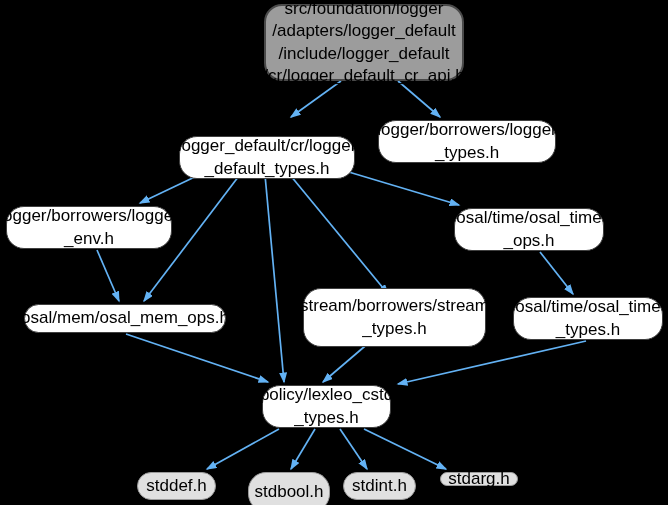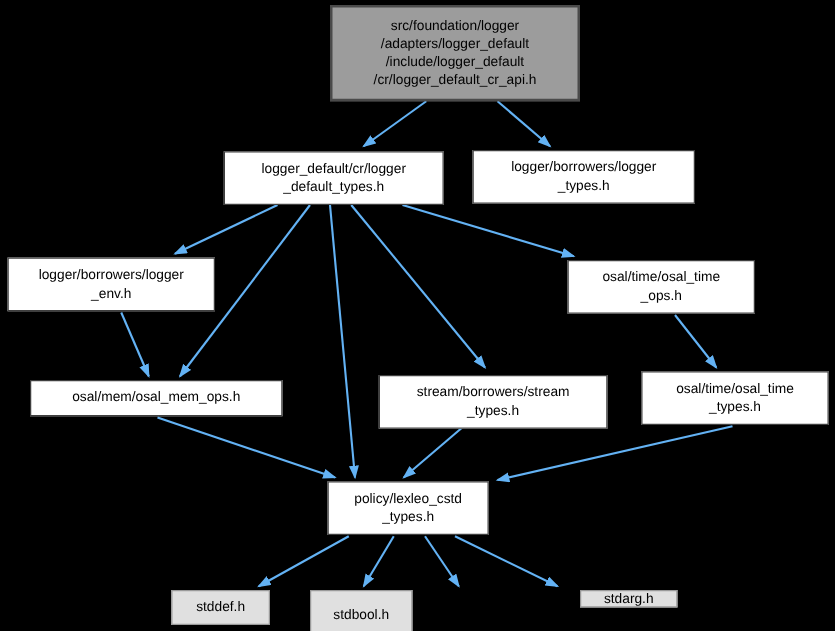--- a/index.html
+++ b/index.html
@@ -10,24 +10,25 @@
     overflow:hidden;
     font-family:"Liberation Sans","DejaVu Sans",sans-serif;
   }
   svg.edges{position:absolute;left:0;top:0;width:668px;height:505px;}
   svg.edges line{stroke:var(--edge,#63b2f4);stroke-width:1.7;}
   .node{
     position:absolute;
     display:flex;align-items:center;justify-content:center;
     text-align:center;
     white-space:pre-line;
-    font-size:11px;line-height:1.3;
+    font-size:17px;line-height:1.3;
     color:#000;
     box-sizing:border-box;
     cursor:pointer;
+    border-radius:18px;
   }
   .node.main{
     background:var(--main-fill,#9c9c9c);
     border:2px solid var(--main-border,#4a4a4a);
   }
   .node.file{
     background:var(--node-fill,#ffffff);
     border:1px solid var(--node-border,#3f3f3f);
   }
   .node.system{
@@ -62,43 +63,44 @@
     <line x1="315" y1="429" x2="291" y2="469" marker-end="url(#arrow)"></line>
     <line x1="340" y1="429" x2="367" y2="469" marker-end="url(#arrow)"></line>
     <line x1="364" y1="429" x2="446" y2="469" marker-end="url(#arrow)"></line>
   </svg>
 
   <div class="node main" style="left:264px;top:4px;width:200px;height:77px">src/foundation/logger
 /adapters/logger_default
 /include/logger_default
 /cr/logger_default_cr_api.h</div>
 
-  <div class="node file" style="left:179px;top:121px;width:176px;height:43px">logger_default/cr/logger
+  <div class="node file" style="left:179px;top:136px;width:176px;height:43px">logger_default/cr/logger
 _default_types.h</div>
 
   <div class="node file" style="left:378px;top:120px;width:178px;height:43px">logger/borrowers/logger
 _types.h</div>
 
   <div class="node file" style="left:6px;top:206px;width:166px;height:43px">logger/borrowers/logger
 _env.h</div>
 
   <div class="node file" style="left:454px;top:208px;width:150px;height:43px">osal/time/osal_time
 _ops.h</div>
 
   <div class="node file" style="left:24px;top:304px;width:202px;height:29px">osal/mem/osal_mem_ops.h</div>
 
-  <div class="node file" style="left:303px;top:300px;width:183px;height:43px">stream/borrowers/stream
+  <div class="node file" style="left:303px;top:288px;width:183px;height:59px">stream/borrowers/stream
 _types.h</div>
 
   <div class="node file" style="left:513px;top:297px;width:150px;height:43px">osal/time/osal_time
 _types.h</div>
 
   <div class="node file" style="left:262px;top:385px;width:129px;height:43px">policy/lexleo_cstd
 _types.h</div>
 
   <div class="node system" style="left:137px;top:472px;width:79px;height:28px">stddef.h</div>
 
   <div class="node system" style="left:248px;top:472px;width:82px;height:40px">stdbool.h</div>
 
+  <div class="node system" style="left:343px;top:472px;width:73px;height:28px">stdint.h</div>
 
-  <div class="node system" style="left:464px;top:472px;width:78px;height:14px">stdarg.h</div>
+  <div class="node system" style="left:440px;top:472px;width:78px;height:14px">stdarg.h</div>
 
 </div>
 
 </body></html>

